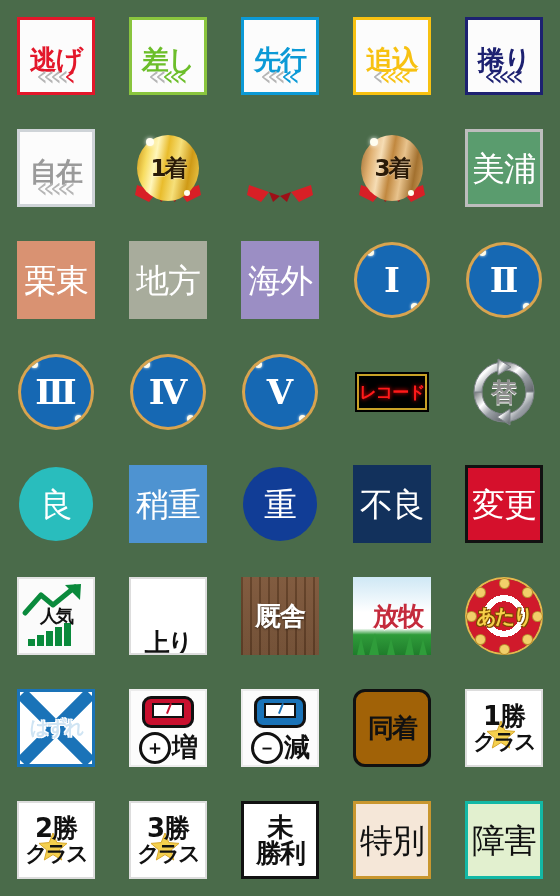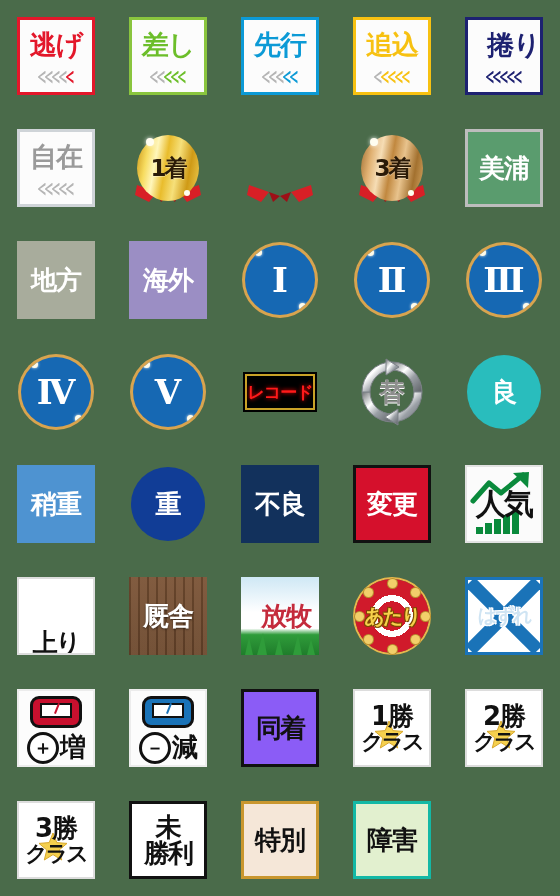--- a/index.html
+++ b/index.html
@@ -28,42 +28,42 @@
     display:flex;align-items:center;justify-content:center;
     box-sizing:border-box;
     overflow:hidden;
   }
   
   .style-tile{
     background:#fcfcfc;
     border:3px solid #ccc;
     flex-direction:column;
     justify-content:flex-start;
-    padding-top:11px;
+    padding-top:26px;
   }
   .style-tile .kanji{
     font-size:27px;font-weight:bold;line-height:1;
     letter-spacing:-1px;
     white-space:nowrap;
   }
   .chev{
     position:absolute;bottom:7px;left:0;right:0;
     display:flex;justify-content:center;align-items:center;gap:0px;
     height:16px;
   }
   .chev span{
     display:block;width:8px;height:13px;
     margin-left:-1px;
     -webkit-clip-path:polygon(100% 0,100% 22%,30% 50%,100% 78%,100% 100%,0 50%);
     clip-path:polygon(100% 0,100% 22%,30% 50%,100% 78%,100% 100%,0 50%);
     background:#b5b5b5;
   }
   
   .box{
-    font-size:26px;font-weight:bold;color:#fff;letter-spacing:-1px;
+    font-size:33px;font-weight:normal;color:#fff;letter-spacing:-1px;
     line-height:1;white-space:nowrap;
   }
   
   .circ{
     border-radius:50%;
     width:74px;height:74px;
   }
   .roman{
     background:#1668b3;
     color:#fff;
@@ -119,21 +119,21 @@
   }
   
   .swapwrap{width:78px;height:78px;position:relative;display:flex;align-items:center;justify-content:center;}
   .swapkanji{
     position:absolute;z-index:3;font-size:26px;font-weight:bold;
     color:#8e8e8e;text-shadow:0 1px 0 #fff;
   }
   
   .ninki{background:#fbfbfb;border:2px solid #e2e2e2;}
   .ninki .label{
-    position:absolute;z-index:3;font-size:30px;font-weight:bold;color:#111;
+    position:absolute;z-index:3;font-size:18px;font-weight:bold;color:#111;
     letter-spacing:-2px;top:50%;left:50%;transform:translate(-50%,-50%);
     white-space:nowrap;
   }
   .bars{position:absolute;bottom:7px;left:9px;display:flex;align-items:flex-end;gap:2px;z-index:2;}
   .bars i{display:block;width:7px;background:#0a8a3c;}
   
   .nobori{flex-direction:column;background:#fff;border:2px solid #ddd;justify-content:stretch;}
   .nobori .top{
     flex:1;display:flex;align-items:center;justify-content:center;
     font-size:25px;font-weight:bold;color:#111;letter-spacing:-2px;background:#fff;margin-top:47px;
@@ -266,21 +266,21 @@
         <div class="chev">
           <span></span>
           <span style="background: rgb(247, 193, 17);"></span>
           <span style="background: rgb(247, 193, 17);"></span>
           <span style="background: rgb(247, 193, 17);"></span>
           <span style="background: rgb(247, 193, 17);"></span>
         </div>
       </div>
     </div>
     <div class="cell">
-      <div class="tile style-tile" style="border-color: rgb(29, 33, 113); align-items: flex-end;">
+      <div class="tile style-tile" style="border-color: rgb(29, 33, 113);">
         <div class="kanji" style="color: rgb(29, 33, 113);">捲り</div>
         <div class="chev">
           <span style="background: rgb(29, 33, 113);"></span>
           <span style="background: rgb(29, 33, 113);"></span>
           <span style="background: rgb(29, 33, 113);"></span>
           <span style="background: rgb(29, 33, 113);"></span>
           <span style="background: rgb(29, 33, 113);"></span>
         </div>
       </div>
     </div>
@@ -328,20 +328,25 @@
             <path d="M44 9 L33 13 L40 19 Z" fill="#9d0f17"></path>
           </svg></div>
         <div class="disc bronze">
           <span>3着</span>
         </div>
       </div>
     </div>
     <div class="cell">
       <div class="tile" style="background: rgb(90, 156, 110); border: 3px solid rgb(189, 189, 189);">
         <span class="box" style="color: rgb(255, 255, 255);">美浦</span>
+      </div>
+    </div>
+    <div class="cell">
+      <div class="tile" style="background: rgb(217, 146, 114); border: 3px solid rgb(217, 146, 114);">
+        <span class="box" style="color: rgb(255, 255, 255);">栗東</span>
       </div>
     </div>
     <div class="cell">
       <div class="tile" style="background: rgb(168, 172, 156); border: 3px solid rgb(168, 172, 156);">
         <span class="box" style="color: rgb(255, 255, 255);">地方</span>
       </div>
     </div>
     <div class="cell">
       <div class="tile" style="background: rgb(155, 142, 196); border: 3px solid rgb(155, 142, 196);">
         <span class="box" style="color: rgb(255, 255, 255);">海外</span>
@@ -500,21 +505,21 @@
           <div class="win"></div>
           <div class="needle" style="background: rgb(26, 115, 184);"></div>
         </div>
         <div class="scalefoot">
           <div class="pmcirc">－</div>
           <div class="w">減</div>
         </div>
       </div>
     </div>
     <div class="cell">
-      <div class="tile plain" style="background: #8b5cf6; border-color: rgb(17, 17, 17);">
+      <div class="tile plain" style="background: #a16207; border-color: rgb(17, 17, 17); border-radius: 12px;">
         <span style="color: rgb(17, 17, 17);">同着</span>
       </div>
     </div>
     <div class="cell">
       <div class="tile cls">
         <div class="star"><svg width="30" height="30" viewBox="0 0 30 30">
             <path d="M15 1 L18.8 10.6 L29 11.4 L21.2 18 L23.7 28 L15 22.6 L6.3 28 L8.8 18 L1 11.4 L11.2 10.6 Z" fill="#f5d04e" stroke="#d8a82c" stroke-width="1"></path>
           </svg></div>
         <div class="l1">1勝</div>
         <div class="l2">クラス</div>

